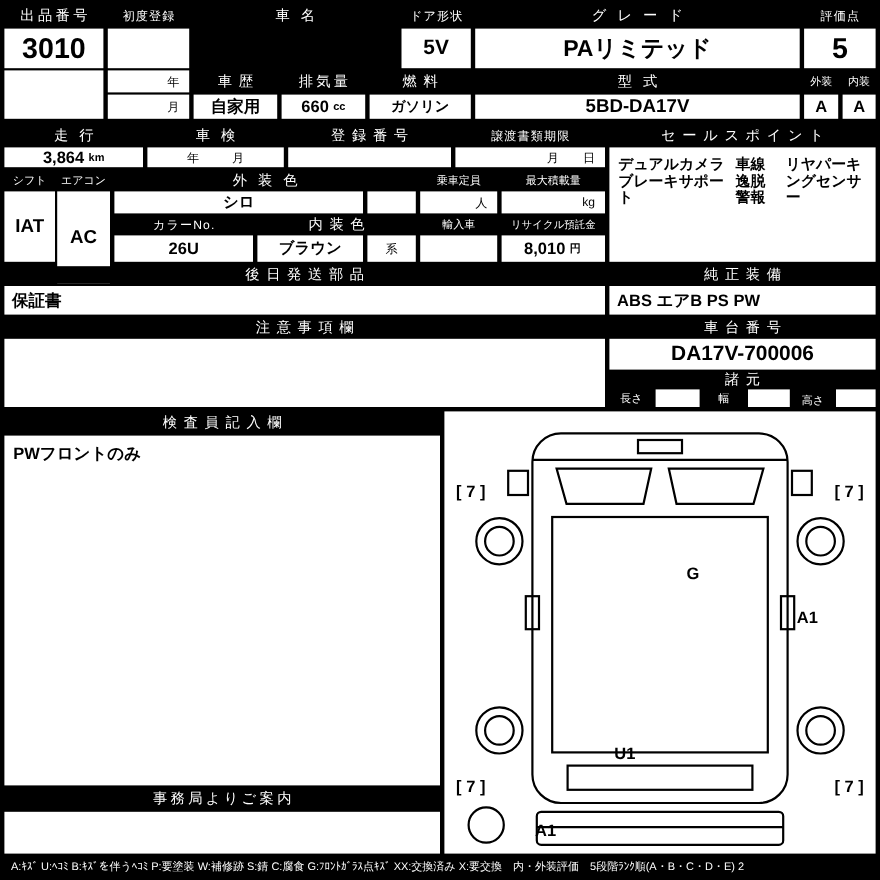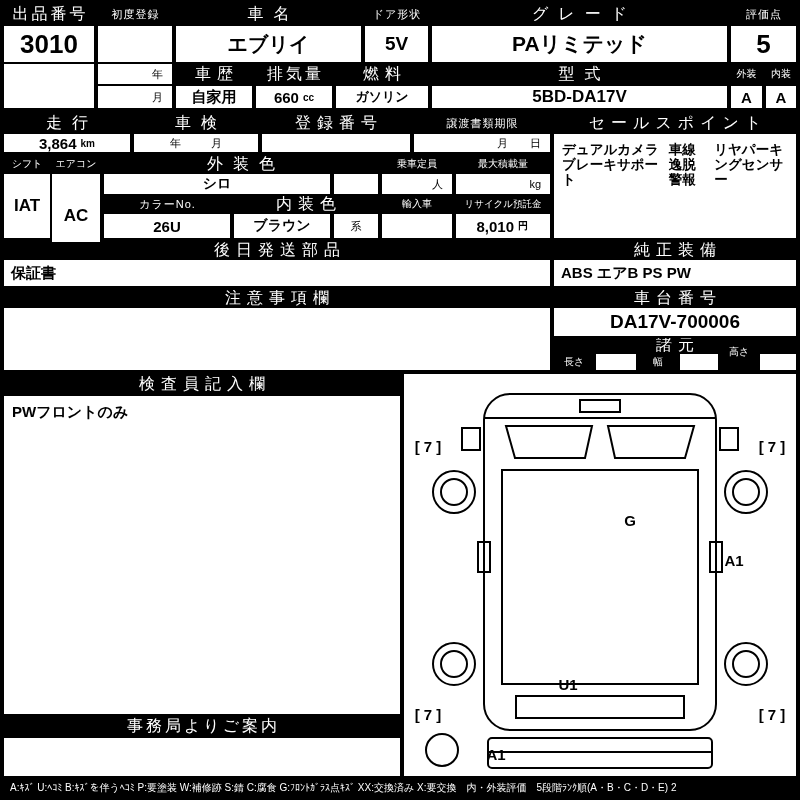--- a/index.html
+++ b/index.html
@@ -1,20 +1,20 @@
 <!DOCTYPE html>
 <html><head>
 <meta charset="utf-8">
 <style>
   * { margin:0; padding:0; box-sizing:border-box; }
   html,body { width:800px; height:800px; background:#000; }
   body { font-family:"Liberation Sans","DejaVu Sans",sans-serif; }
   #sheet { position:relative; width:800px; height:800px; background:#000; overflow:hidden; }
   .cell { position:absolute; background:#fff; color:#000; display:flex; align-items:center; justify-content:center; font-size:13px; overflow:hidden; }
-  .hdr  { position:absolute; background:#000; color:#fff; display:flex; align-items:center; justify-content:center; font-size:16px; letter-spacing:3px; text-indent:3px; overflow:hidden; }
+  .hdr  { position:absolute; background:#000; color:#fff; display:flex; align-items:center; justify-content:center; font-size:13px; letter-spacing:3px; text-indent:3px; overflow:hidden; }
   .sp6  { letter-spacing:6px; text-indent:6px; }
   .sp10 { letter-spacing:10px; text-indent:10px; }
   .s11  { font-size:11px; letter-spacing:1px; text-indent:1px; }
   .s10  { font-size:10px; letter-spacing:0; text-indent:0; }
   .s9   { font-size:9.5px; letter-spacing:0; text-indent:0; }
   .bold { font-weight:bold; }
   .f26 { font-size:26px; } .f21 { font-size:21px; } .f20 { font-size:20px; }
   .f19 { font-size:19px; } .f17 { font-size:17px; } .f15 { font-size:15px; }
   .f14 { font-size:14px; } .f13 { font-size:13px; } .f11 { font-size:11px; }
   .left  { justify-content:flex-start; }
@@ -37,21 +37,20 @@
 
   <div class="hdr" style="left:4px;top:4px;width:90px;height:20px">出品番号</div>
   <div class="hdr s11" style="left:98px;top:4px;width:74px;height:20px">初度登録</div>
   <div class="hdr sp10" style="left:176px;top:4px;width:185px;height:20px">車名</div>
   <div class="hdr s11" style="left:365px;top:4px;width:63px;height:20px">ドア形状</div>
   <div class="hdr sp10" style="left:432px;top:4px;width:295px;height:20px">グレード</div>
   <div class="hdr s11" style="left:731px;top:4px;width:65px;height:20px">評価点</div>
 
   <div class="cell bold f26" style="left:4px;top:26px;width:90px;height:36px">3010</div>
   <div class="cell" style="left:98px;top:26px;width:74px;height:36px"></div>
-  <div class="cell bold f20" style="left:176px;top:26px;width:185px;height:36px">エブリイ</div>
   <div class="cell bold f19" style="left:365px;top:26px;width:63px;height:36px">5V</div>
   <div class="cell bold f21" style="left:432px;top:26px;width:295px;height:36px">PAリミテッド</div>
   <div class="cell bold f26" style="left:731px;top:26px;width:65px;height:36px">5</div>
 
   <div class="cell" style="left:4px;top:64px;width:90px;height:44px"></div>
   <div class="cell right padr f11" style="left:98px;top:64px;width:74px;height:20px">年</div>
   <div class="cell right padr f11" style="left:98px;top:86px;width:74px;height:22px">月</div>
 
   <div class="hdr sp6" style="left:176px;top:64px;width:76px;height:20px">車歴</div>
   <div class="hdr" style="left:256px;top:64px;width:76px;height:20px">排気量</div>
@@ -132,21 +131,21 @@
   <div class="cell left padl" style="left:4px;top:308px;width:546px;height:62px"></div>
 
   <div class="hdr sp6" style="left:554px;top:290px;width:242px;height:16px">車台番号</div>
   <div class="cell bold f19" style="left:554px;top:308px;width:242px;height:28px">DA17V-700006</div>
   <div class="hdr sp6" style="left:554px;top:338px;width:242px;height:14px">諸元</div>
 
   <div class="hdr s10" style="left:554px;top:354px;width:40px;height:16px">長さ</div>
   <div class="cell f11" style="left:596px;top:354px;width:40px;height:16px"></div>
   <div class="hdr s10" style="left:638px;top:354px;width:40px;height:16px">幅</div>
   <div class="cell f11" style="left:680px;top:354px;width:38px;height:16px"></div>
-  <div class="hdr s10" style="left:720px;top:344px;width:38px;height:16px">高さ</div>
+  <div class="hdr s10" style="left:720px;top:356px;width:38px;height:16px">高さ</div>
   <div class="cell f11" style="left:760px;top:354px;width:36px;height:16px"></div>
 
   <div class="hdr sp6" style="left:4px;top:374px;width:396px;height:20px">検査員記入欄</div>
   <div class="cell topleft bold f15" style="left:4px;top:396px;width:396px;height:318px">PWフロントのみ</div>
 
   <div class="hdr" style="left:4px;top:716px;width:396px;height:20px">事務局よりご案内</div>
   <div class="cell" style="left:4px;top:738px;width:396px;height:38px"></div>
 
   <div class="cell" style="left:404px;top:374px;width:392px;height:402px">
     <svg viewBox="0 0 392 402" width="392" height="402">

